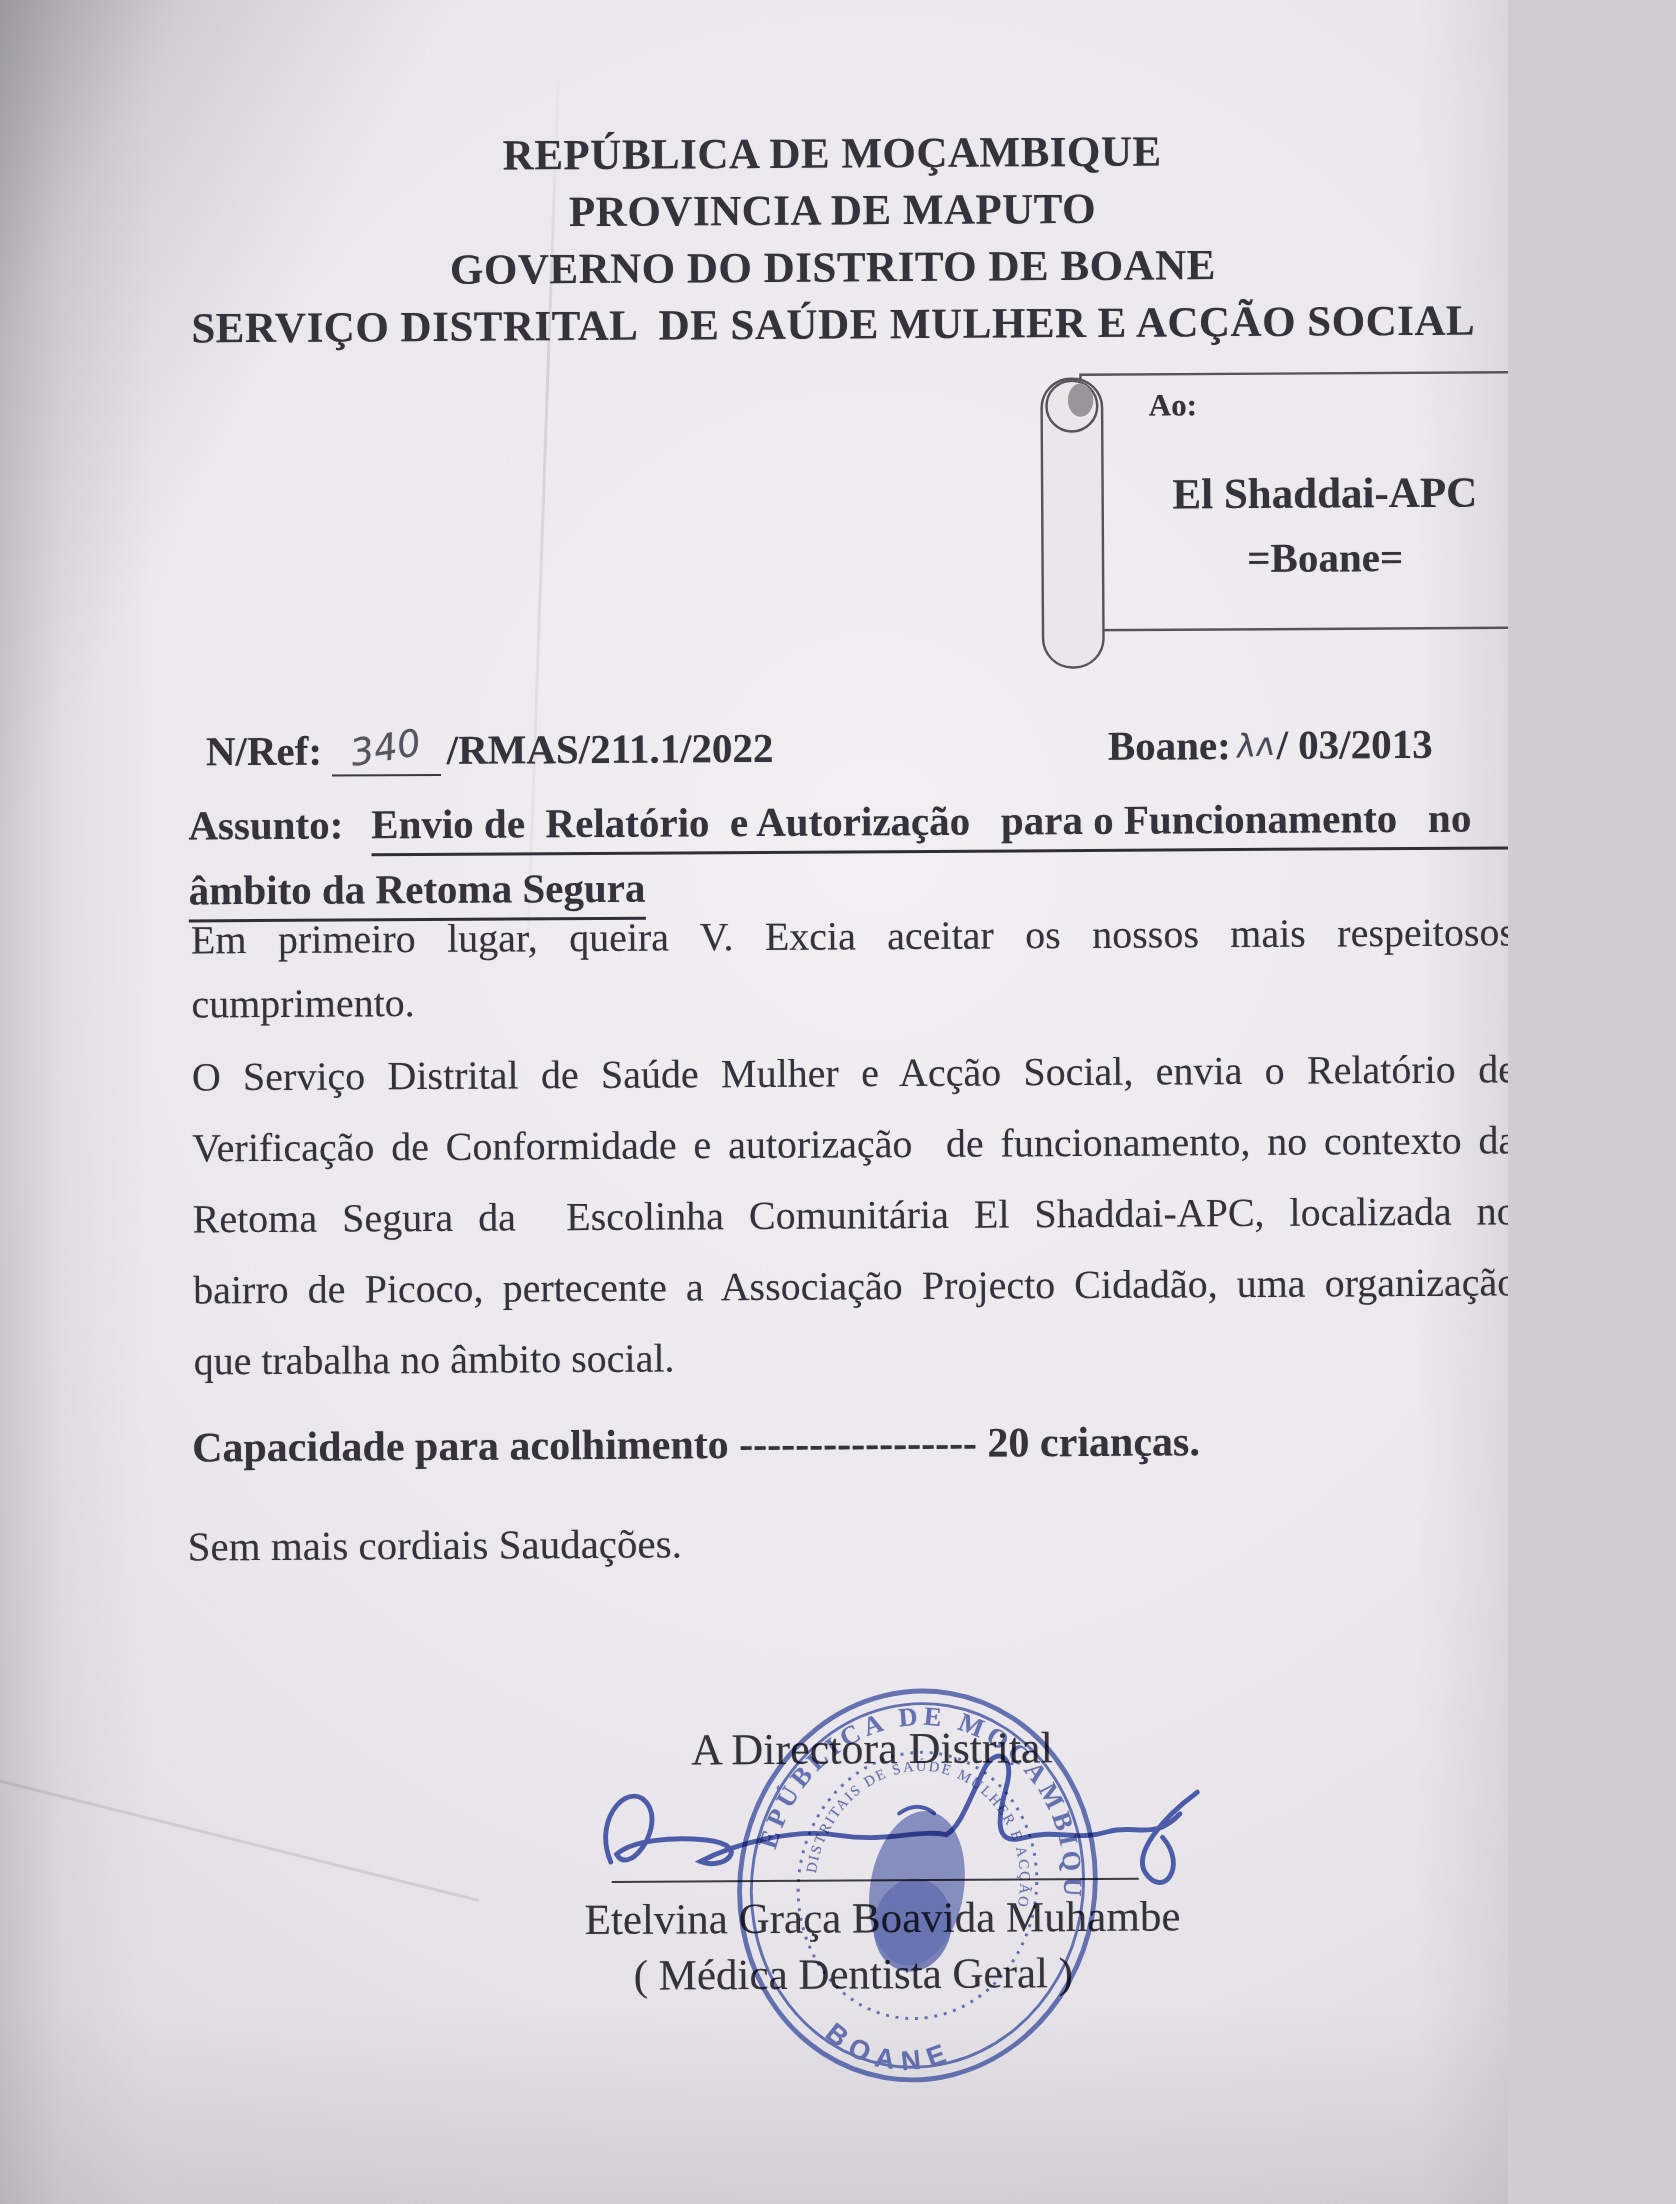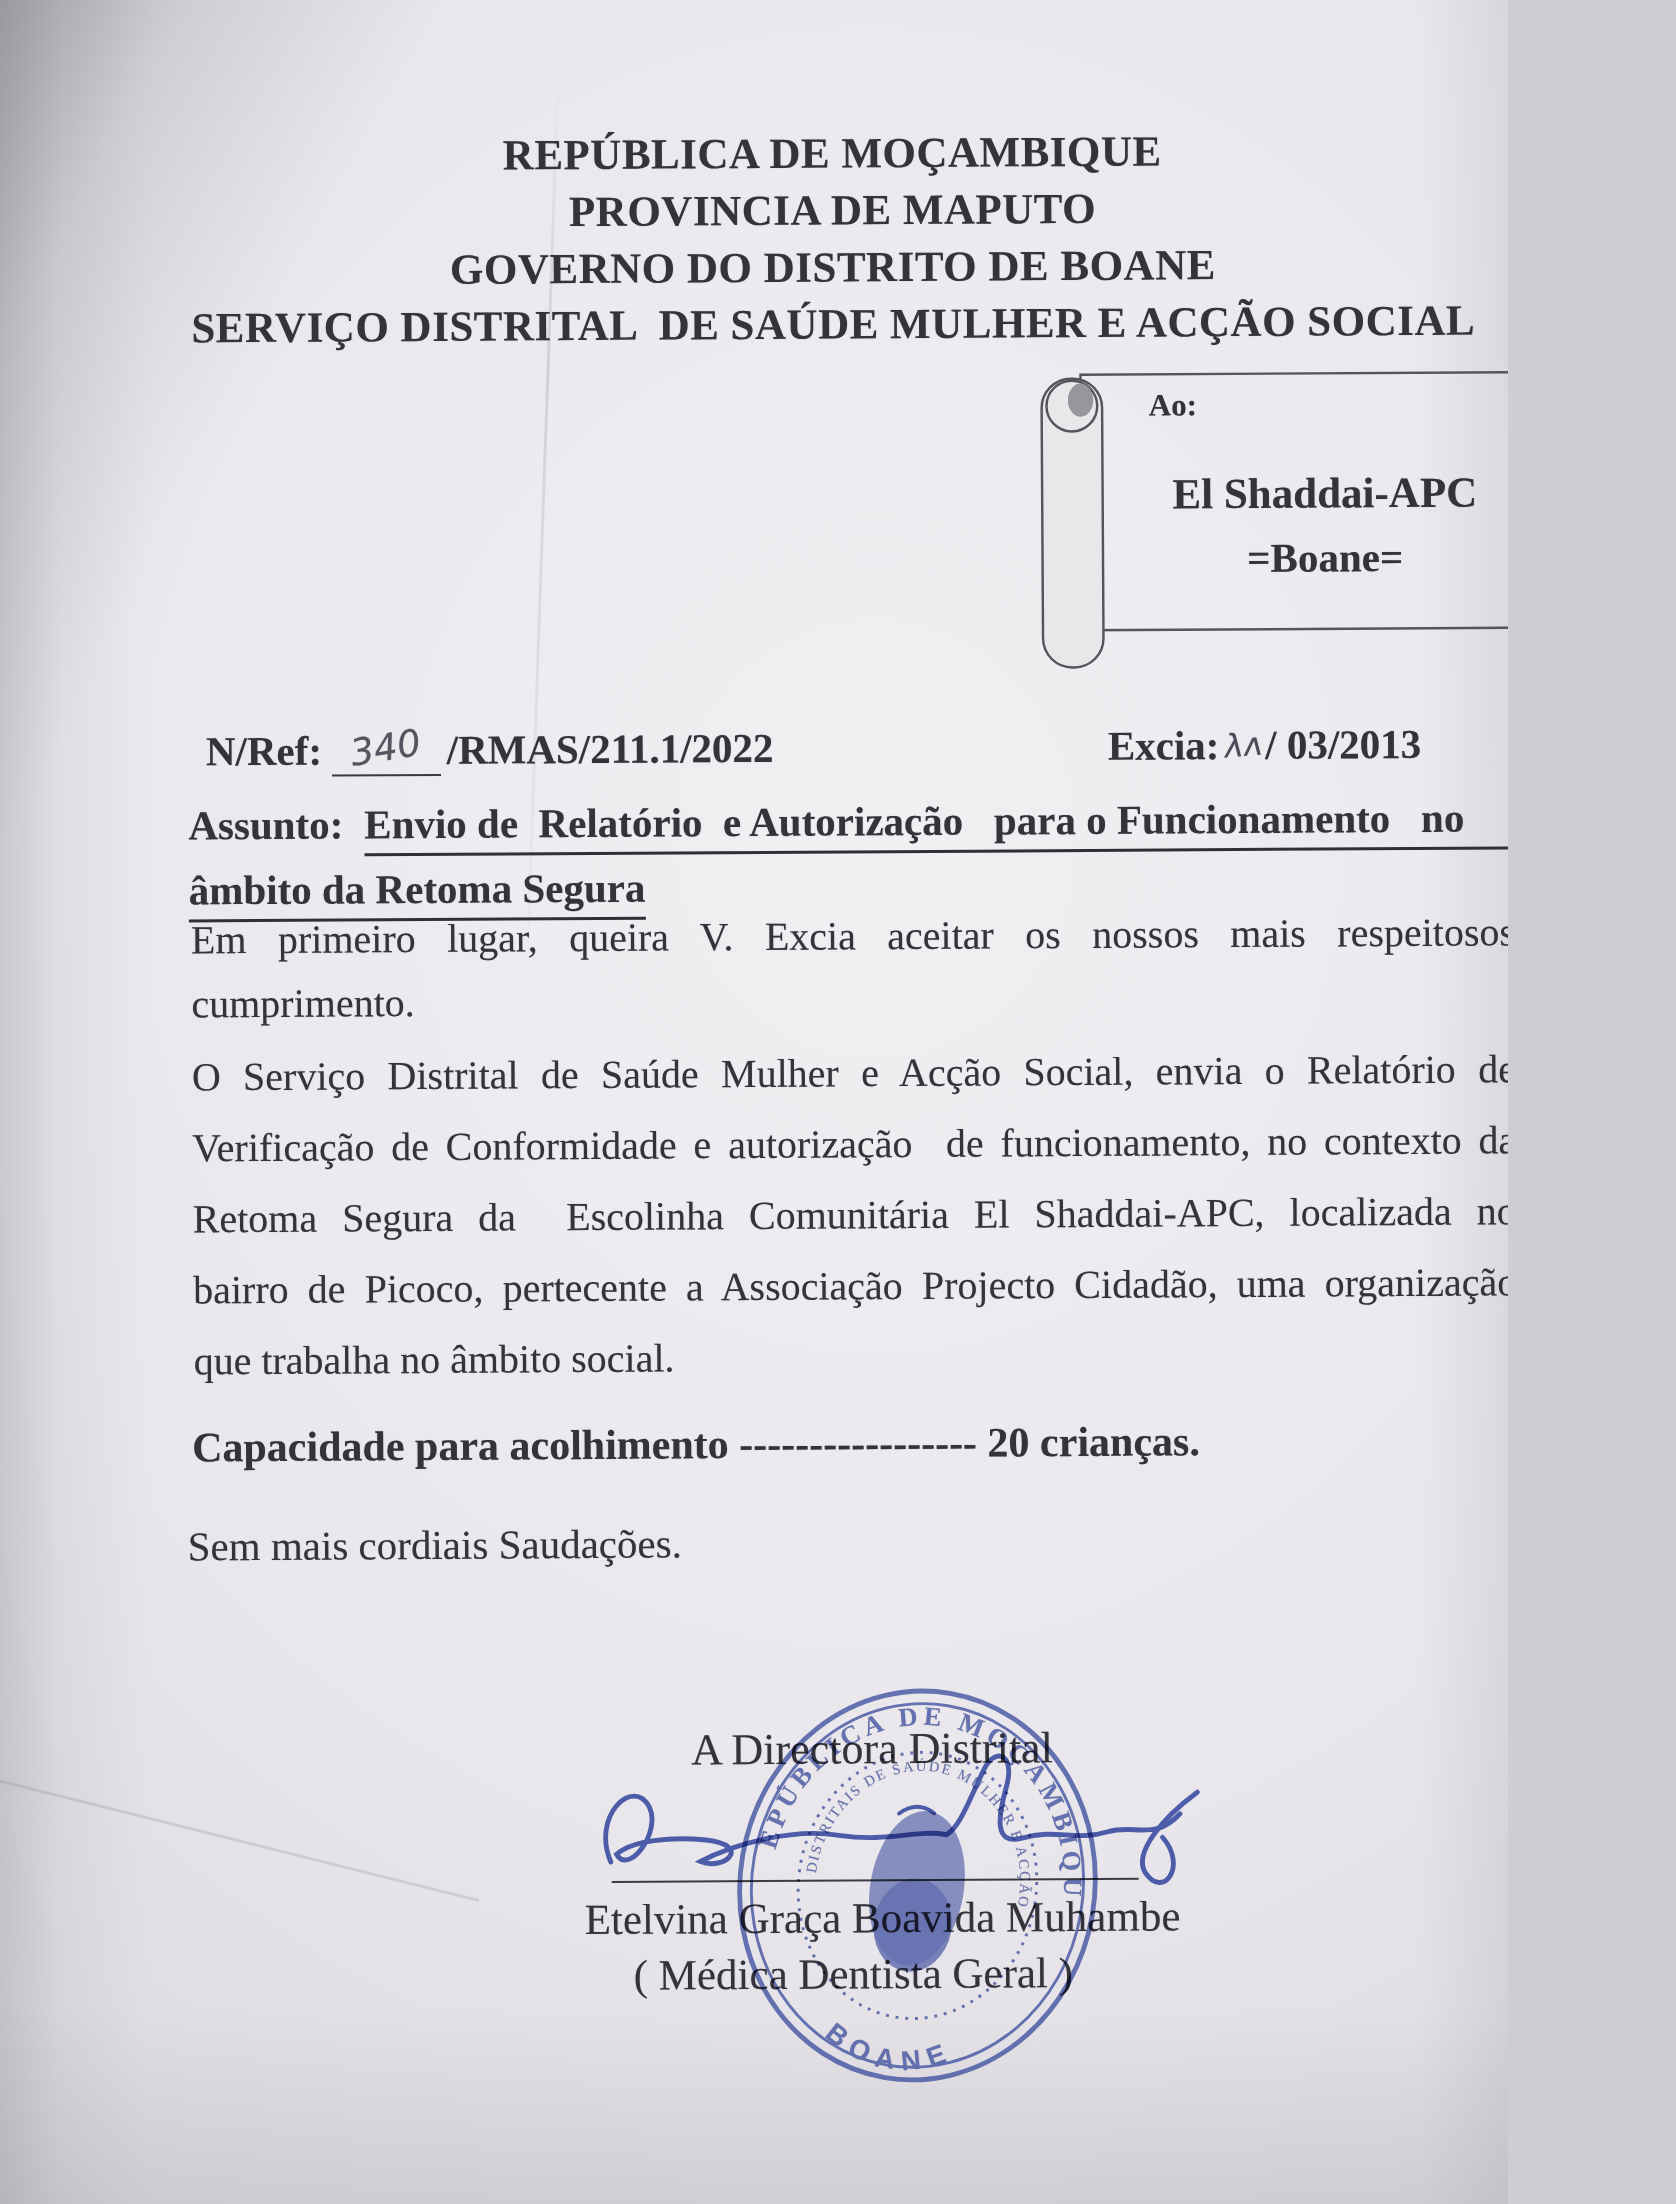--- a/index.html
+++ b/index.html
@@ -35,21 +35,21 @@
   .refrow{position:absolute;left:208px;top:724px;width:1326px;height:59px;font-size:41px;font-weight:bold;}
   .hwline{display:inline-block;border-bottom:2.9px solid #3a3941;min-width:109px;text-align:center;margin:0 5.9px 0 9.8px;}
   .hand{display:inline-block;font-family:"DejaVu Sans",sans-serif;font-style:italic;font-weight:normal;
         color:#56545f;font-size:37px;transform:rotate(-9deg) translateY(-3.9px);}
   .dategroup{position:absolute;left:902px;top:0;}
   .hand2{display:inline-block;font-family:"DejaVu Sans",sans-serif;font-style:italic;font-weight:normal;
         color:#4b4a58;font-size:32px;transform:rotate(-4deg) translateY(-2.9px);margin:0 2px 0 5.9px;}
 
   .subject{position:absolute;left:190px;top:798px;width:1328px;font-size:41px;font-weight:bold;}
   .subjrow1{display:flex;align-items:baseline;}
-  .subjlabel{margin-right:21px;white-space:nowrap;}
+  .subjlabel{margin-right:28px;white-space:nowrap;}
   .u1{flex:1;border-bottom:3.9px solid #302f36;padding-bottom:4.9px;}
   .u2{display:inline-block;border-bottom:3.9px solid #302f36;padding-bottom:4.9px;margin-top:8.8px;}
 
   .para{position:absolute;width:1324px;left:192px;font-size:40px;}
   .para .ln{text-align:justify;text-align-last:justify;}
   .para .ln.last{text-align:left;text-align-last:left;}
   .p1{top:905px;} .p1 .ln{height:64px;line-height:64px;}
   .p2{top:1038px;} .p2 .ln{height:71px;line-height:71px;}
 
   .capacity{position:absolute;left:190px;top:1420px;font-size:42px;font-weight:bold;}
@@ -95,21 +95,21 @@
         </g>
       </svg>
       <div class="ao">Ao:</div>
       <div class="rname">El Shaddai-APC</div>
       <div class="rplace">=Boane=</div>
     </div>
 
     <div class="refrow">
       <span>N/Ref:</span><span class="hwline"><span class="hand">340</span></span><span>/RMAS/211.1/2022</span>
       <span class="dategroup">
-        <span>Excia:</span><span class="hand2">λʌ</span><span>/ 03/2013</span>
+        <span>Boane:</span><span class="hand2">λʌ</span><span>/ 03/2013</span>
       </span>
     </div>
 
     <div class="subject">
       <div class="subjrow1">
         <span class="subjlabel">Assunto:</span>
         <span class="u1 pre">Envio de  Relatório  e Autorização   para o Funcionamento   no</span>
       </div>
       <span class="u2">âmbito da Retoma Segura</span>
     </div>

